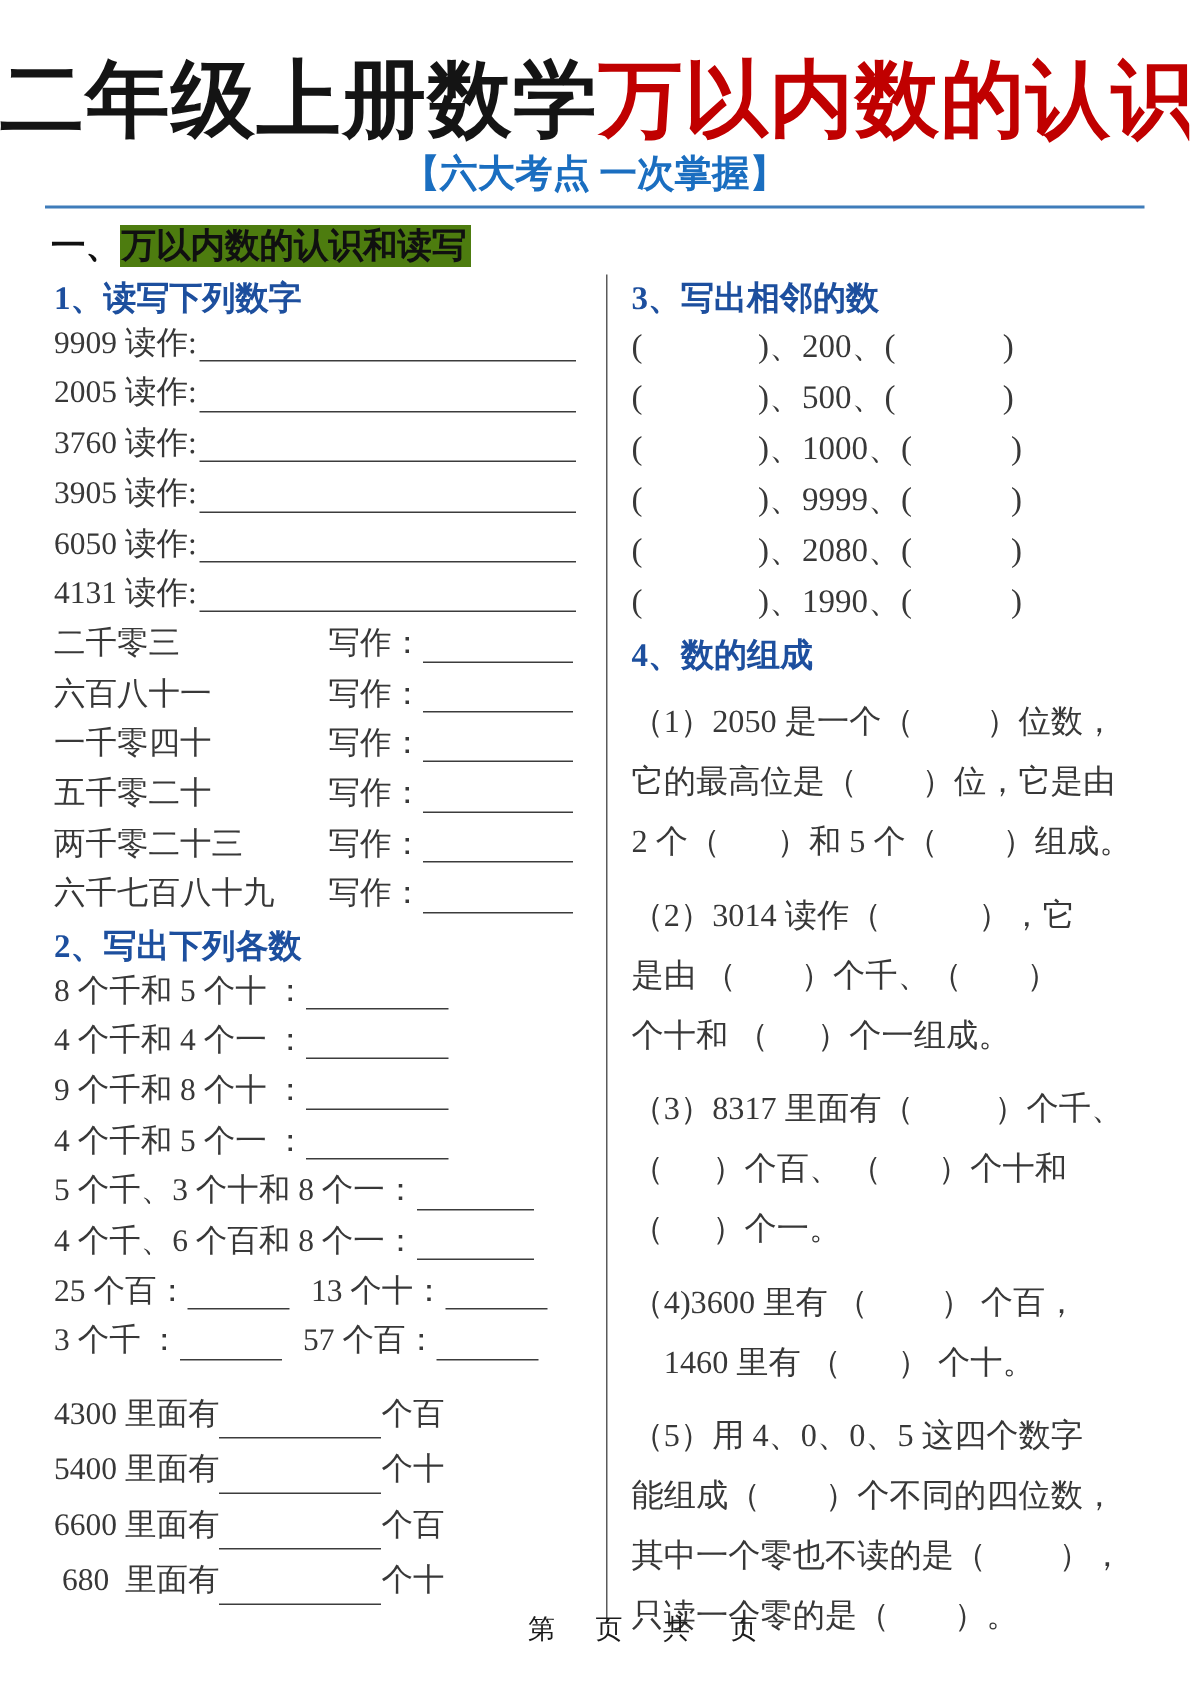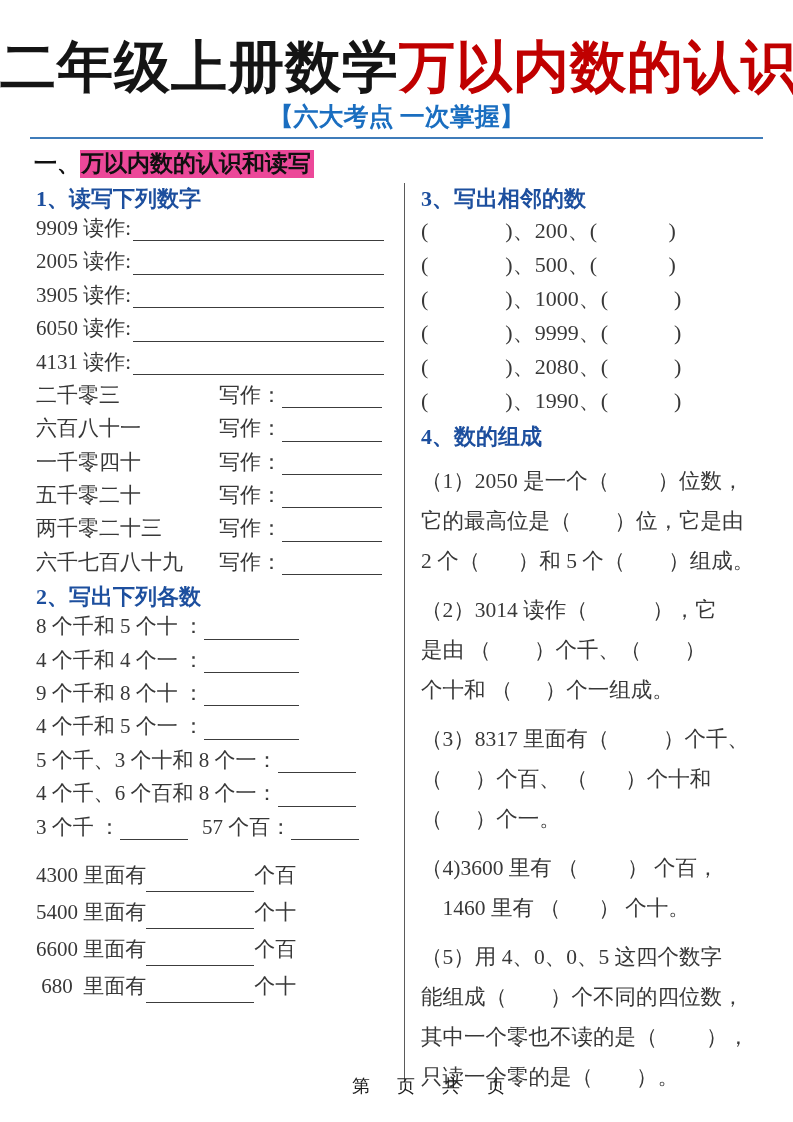--- a/index.html
+++ b/index.html
@@ -16,21 +16,21 @@
   .title .red { color:#c00000; }
   .subtitle {
     margin-top:2px; text-align:center; font-size:25px; font-weight:bold;
     color:#1a6ec0; line-height:1.15;
   }
   .rule { border-top:2px solid #3f7cba; margin:5px 30px 0 30px; }
   .sec-heading {
     margin:9px 0 0 34px; font-size:23px; font-weight:bold; color:#101010;
     line-height:31px;
   }
-  .sec-heading .hl { background:#ec4899; padding:1px 3px 2px 1px; }
+  .sec-heading .hl { background:#4d7c0f; padding:1px 3px 2px 1px; }
   
   .columns { display:flex; margin:4px 20px 0 36px; }
   .col-left  { width:350px; }
   .vdivider  { width:0; border-left:1.5px solid #5a5a5a; height:898px; margin-left:18px; }
   .col-right { flex:1; padding-left:16px; }
   .sub-title {
     color:#1d4f9e; font-weight:bold; font-size:22px; line-height:31px;
     white-space:pre;
   }
   
@@ -71,40 +71,42 @@
   <div class="sec-heading"><span>一、</span><span class="hl">万以内数的认识和读写</span></div>
 
   <div class="columns">
 
     <div class="col-left">
 
       <div class="sub-title">1、读写下列数字</div>
 
       <div class="lrow"><span class="lab">9909 读作:</span><span class="fill"></span></div>
       <div class="lrow"><span class="lab">2005 读作:</span><span class="fill"></span></div>
+      <div class="lrow"><span class="lab">3760 读作:</span><span class="fill"></span></div>
       <div class="lrow"><span class="lab">3905 读作:</span><span class="fill"></span></div>
       <div class="lrow"><span class="lab">6050 读作:</span><span class="fill"></span></div>
       <div class="lrow"><span class="lab">4131 读作:</span><span class="fill"></span></div>
 
       <div class="lrow"><span class="name">二千零三</span><span class="lab">写作：</span><span class="blank w100"></span></div>
       <div class="lrow"><span class="name">六百八十一</span><span class="lab">写作：</span><span class="blank w100"></span></div>
       <div class="lrow"><span class="name">一千零四十</span><span class="lab">写作：</span><span class="blank w100"></span></div>
       <div class="lrow"><span class="name">五千零二十</span><span class="lab">写作：</span><span class="blank w100"></span></div>
       <div class="lrow"><span class="name">两千零二十三</span><span class="lab">写作：</span><span class="blank w100"></span></div>
       <div class="lrow"><span class="name">六千七百八十九</span><span class="lab">写作：</span><span class="blank w100"></span></div>
 
       <div class="sub-title">2、写出下列各数</div>
 
       <div class="lrow"><span class="lab">8 个千和 5 个十 ：</span><span class="blank w95"></span></div>
       <div class="lrow"><span class="lab">4 个千和 4 个一 ：</span><span class="blank w95"></span></div>
       <div class="lrow"><span class="lab">9 个千和 8 个十 ：</span><span class="blank w95"></span></div>
       <div class="lrow"><span class="lab">4 个千和 5 个一 ：</span><span class="blank w95"></span></div>
       <div class="lrow"><span class="lab">5 个千、3 个十和 8 个一：</span><span class="blank w78"></span></div>
       <div class="lrow"><span class="lab">4 个千、6 个百和 8 个一：</span><span class="blank w78"></span></div>
 
+      <div class="lrow"><span class="lab">25 个百：</span><span class="blank w68"></span><span class="gap12"></span><span class="lab">13 个十：</span><span class="blank w68"></span></div>
       <div class="lrow"><span class="lab">3 个千 ：</span><span class="blank w68"></span><span class="gap12"></span><span class="lab">57 个百：</span><span class="blank w68"></span></div>
 
       <div class="spacer14"></div>
 
       <div class="lrow tall"><span class="lab">4300 里面有</span><span class="blank w108"></span><span class="lab">个百</span></div>
       <div class="lrow tall"><span class="lab">5400 里面有</span><span class="blank w108"></span><span class="lab">个十</span></div>
       <div class="lrow tall"><span class="lab">6600 里面有</span><span class="blank w108"></span><span class="lab">个百</span></div>
       <div class="lrow tall"><span class="lab"> 680  里面有</span><span class="blank w108"></span><span class="lab">个十</span></div>
 
     </div>

